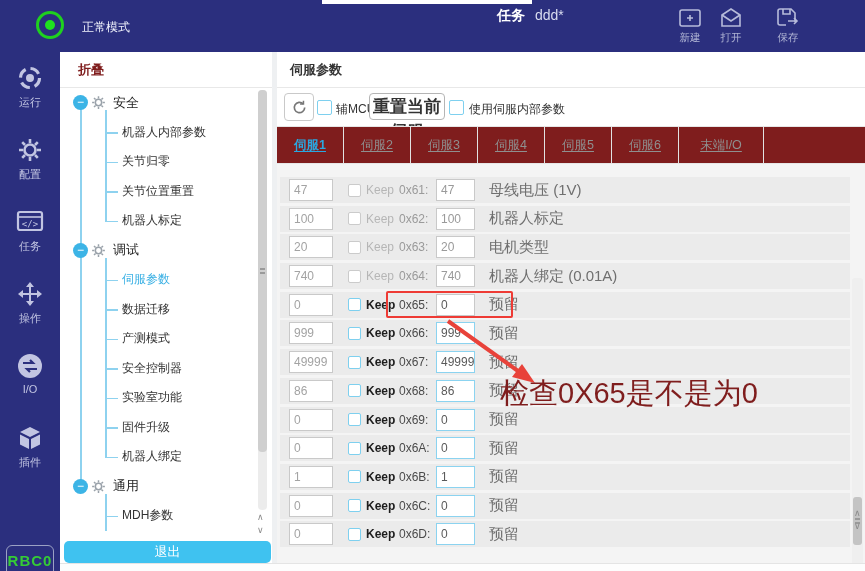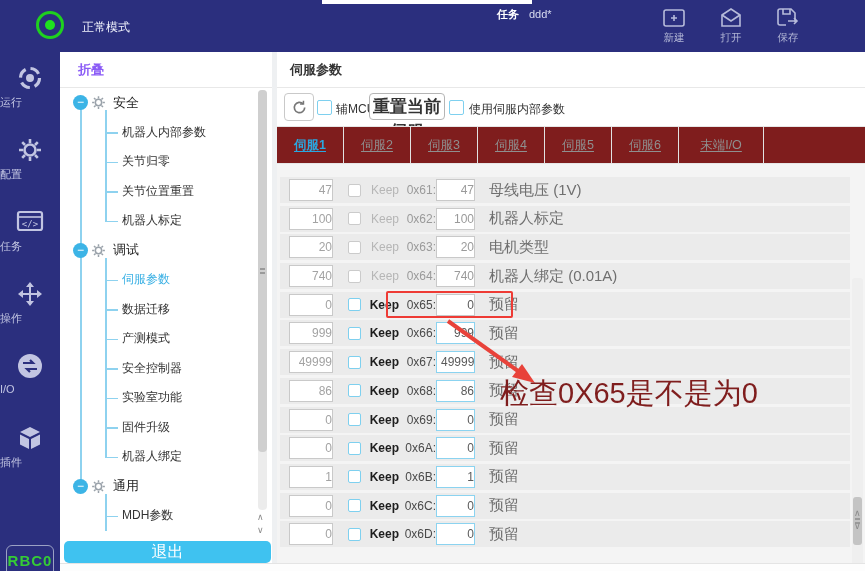--- a/index.html
+++ b/index.html
@@ -4,61 +4,61 @@
 <style>
   html,body{margin:0;padding:0;background:#888;}
   #screen{position:relative;width:865px;height:571px;background:#ffffff;overflow:hidden;
     font-family:"Liberation Sans","DejaVu Sans",sans-serif;-webkit-font-smoothing:antialiased;}
   
   #topbar{position:absolute;left:0;top:0;width:865px;height:52px;background:#2b2f7e;}
   #top-notch{position:absolute;left:322px;top:0;width:210px;height:4px;background:#ffffff;}
   #mode-ind{position:absolute;left:36px;top:11px;width:28px;height:28px;border:3px solid #1fd11f;border-radius:50%;box-sizing:border-box;}
   #mode-ind i{position:absolute;left:6px;top:6px;width:10px;height:10px;background:#1fe11f;border-radius:50%;}
   #mode-label{position:absolute;left:82px;top:19px;font-size:12px;color:#eef0fa;}
-  .tb-kv{position:absolute;font-size:11px;color:#ffffff;}
+  .tb-kv{position:absolute;font-size:14px;color:#ffffff;}
   .tb-kv b{font-weight:700;color:#ffffff;}
   .tb-kv span{color:#d9dcf0;margin-left:10px;font-weight:400;}
   #kv-task{left:497px;top:7px;} #kv-conf{left:495px;top:11px;margin-top:44px;}
   .tb-action{position:absolute;top:6px;width:44px;text-align:center;color:#b7bbda;cursor:pointer;}
   .tb-action .alabel{font-size:10.5px;margin-top:1px;color:#b0b4d4;}
-  #act-new{left:652px;} #act-open{left:709px;} #act-save{left:766px;}
+  #act-new{left:668px;} #act-open{left:709px;} #act-save{left:766px;}
   
   #sidebar{position:absolute;left:0;top:52px;width:60px;height:519px;background:#2b2f7e;}
-  .side-item{width:60px;height:42px;margin-top:30px;cursor:pointer;}
+  .side-item{width:60px;height:42px;margin-top:30px;text-align:center;cursor:pointer;}
   .side-item:first-child{margin-top:13px;}
   .side-icon{height:27px;}
   .side-label{font-size:11px;color:#c2c5e2;margin-top:3px;}
   #side-badge{position:absolute;left:6px;top:493px;width:48px;height:34px;border:1.5px solid #9ba1c4;border-radius:6px;
     box-sizing:border-box;text-align:center;overflow:hidden;}
   #side-badge span{display:inline-block;margin-top:6px;font-size:15px;font-weight:700;color:#35cc35;letter-spacing:1px;}
   
   #treepanel{position:absolute;left:60px;top:52px;width:212px;height:519px;background:#ffffff;}
   #panel-gap{position:absolute;left:272px;top:52px;width:5px;height:519px;background:#eef0f2;}
   #tree-header{position:absolute;left:0;top:0;width:212px;height:36px;border-bottom:1px solid #e8e8e8;box-sizing:border-box;
-    font-size:13px;font-weight:600;color:#8b5cf6;line-height:36px;padding-left:18px;}
+    font-size:13px;font-weight:600;color:#7f1d1d;line-height:36px;padding-left:18px;}
   #tree-body{position:absolute;left:0;top:36px;width:212px;height:452px;overflow:hidden;}
   #tree-vline{position:absolute;left:20px;top:14px;width:1.5px;height:382px;background:#8ed2ef;}
   .tree-item{position:relative;height:29.5px;display:flex;align-items:center;cursor:pointer;}
   .tree-item .minus{position:absolute;left:13px;top:7px;width:15px;height:15px;background:#3cb4e6;border-radius:50%;
     color:#fff;font-size:12px;line-height:14px;text-align:center;display:none;z-index:2;}
   .tree-item .gear{position:absolute;left:31px;top:7px;display:none;z-index:2;}
   .tree-item.group .minus,.tree-item.group .gear{display:block;}
   .tree-item .tlabel{margin-left:62px;font-size:12px;color:#333;white-space:nowrap;}
   .tree-item.group .tlabel{margin-left:53px;font-size:13px;color:#1f1f1f;}
   .tree-item.selected .tlabel{color:#3ab0e4;}
   .tree-item.child::before{content:'';position:absolute;left:45px;top:0;bottom:0;width:1.5px;background:#8ed2ef;}
   .tree-item.child.last::before{bottom:50%;}
   .tree-item.child::after{content:'';position:absolute;left:45px;top:50%;width:13px;height:1.5px;background:#8ed2ef;}
   .tree-item.group::after{content:'';position:absolute;left:45px;top:22px;bottom:0;width:1.5px;background:#8ed2ef;}
   #tree-scroll{position:absolute;left:198px;top:2px;width:9px;height:420px;background:#ececec;border-radius:4px;}
   #tree-thumb{position:absolute;left:0;top:0;width:9px;height:362px;background:#cfcfcf;border-radius:4px;}
   .grip{position:absolute;left:2px;width:5px;height:1.5px;background:#9a9a9a;}
   .vchev{position:absolute;font-size:9px;color:#8a8a8a;line-height:10px;cursor:pointer;}
   #exit-btn{position:absolute;left:4px;top:489px;width:207px;height:22px;background:#3fc2f0;border-radius:5px;
-    color:#ffffff;font-size:16px;text-align:center;line-height:22px;cursor:pointer;}
+    color:#ffffff;font-size:13px;text-align:center;line-height:22px;cursor:pointer;}
   
   #main{position:absolute;left:277px;top:52px;width:588px;height:519px;background:#ffffff;}
   #main-title{position:absolute;left:0;top:0;width:588px;height:36px;border-bottom:1px solid #e8e8e8;box-sizing:border-box;
     font-size:13px;font-weight:600;color:#333;line-height:36px;padding-left:13px;}
   #toolbar{position:absolute;left:0;top:36px;width:588px;height:38px;}
   #refresh-btn{position:absolute;left:7px;top:5px;width:30px;height:28px;border:1px solid #c9c9c9;border-radius:4px;
     box-sizing:border-box;background:#fff;text-align:center;cursor:pointer;}
   .ckbox{position:absolute;width:15px;height:15px;border:1.5px solid #7ed0ef;border-radius:2px;background:#fff;box-sizing:border-box;cursor:pointer;}
   #cb-mcu{left:40px;top:12px;} #cb-internal{left:172px;top:12px;}
   .cklabel{position:absolute;top:13px;font-size:12px;color:#333;}
@@ -67,21 +67,21 @@
     box-sizing:border-box;background:#fff;font-size:17px;font-weight:600;color:#333;text-align:center;line-height:25px;cursor:pointer;}
   #tabbar{position:absolute;left:0;top:74px;width:588px;height:38px;border-top:1px solid #e6e6e6;border-bottom:1px solid #e6e6e6;
     box-sizing:border-box;display:flex;background:#7f1d1d;}
   .tab{width:67px;border-right:1px solid #e2e2e2;display:flex;align-items:center;justify-content:center;
     font-size:12.5px;color:#8f8f8f;cursor:pointer;box-sizing:border-box;}
   .tab span{text-decoration:underline;text-underline-offset:2px;}
   .tab.active{color:#2aa7e0;font-weight:700;}
   .tab.wide{width:85px;}
   #table-area{position:absolute;left:0;top:112px;width:588px;height:399px;background:#f4f4f4;overflow:hidden;}
   #rows{position:absolute;left:3px;top:13px;width:570px;}
-  .prow{background:#ebebeb;height:26px;margin-bottom:2.7px;display:flex;align-items:center;text-align:right;}
+  .prow{background:#ebebeb;height:26px;margin-bottom:2.7px;display:flex;align-items:center;}
   .v1,.v2{background:#fff;border:1px solid #c9c9c9;width:38px;height:20px;box-sizing:content-box;
     font-size:12px;line-height:20px;padding-left:4px;color:#a3a3a3;}
   .v1{margin-left:9px;}
   .cb2{width:13px;height:13px;border:1.5px solid #7ed0ef;border-radius:2px;background:#fff;margin-left:15px;box-sizing:border-box;cursor:pointer;}
   .keep{margin-left:5px;width:33px;font-size:12px;font-weight:700;color:#1e1e1e;}
   .hex{width:37px;font-size:12px;color:#4a4a4a;}
   .v2{width:33px;color:#5a5a5a;}
   .desc{margin-left:14px;font-size:15px;color:#6f6f6f;white-space:nowrap;}
   .prow.locked .cb2{border-color:#cbcbcb;}
   .prow.locked .keep{color:#b6b6b6;font-weight:400;}

